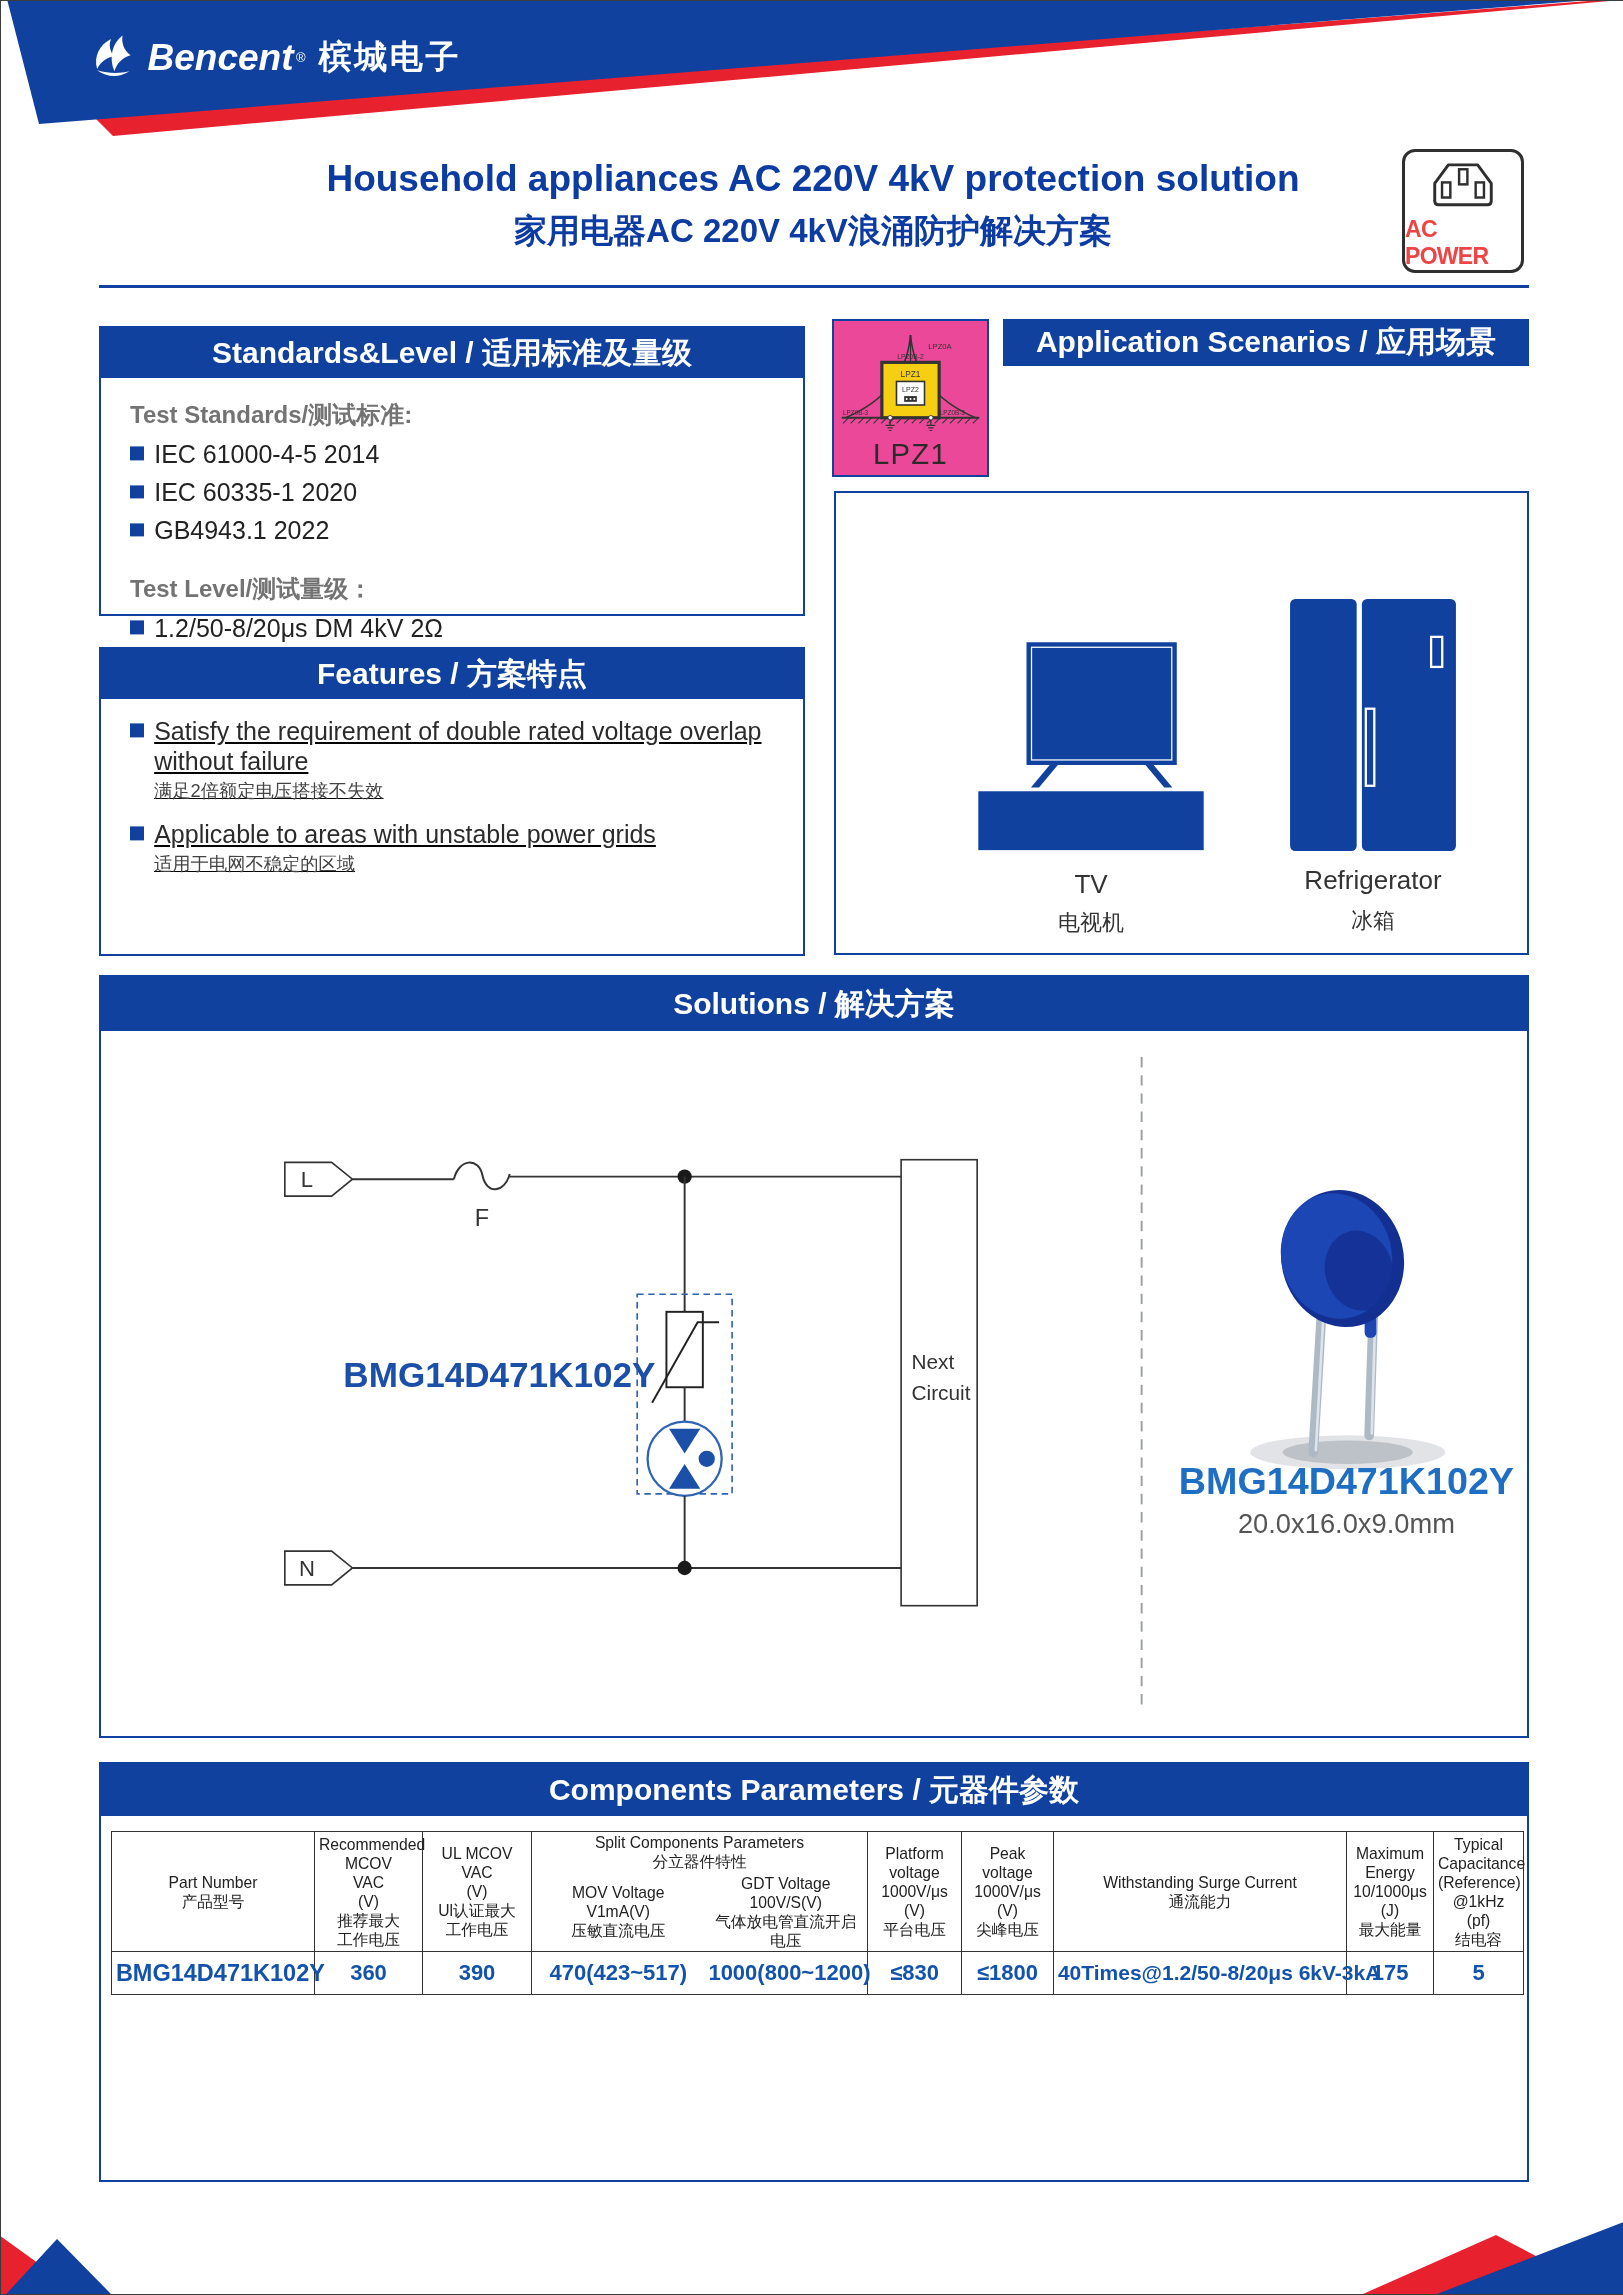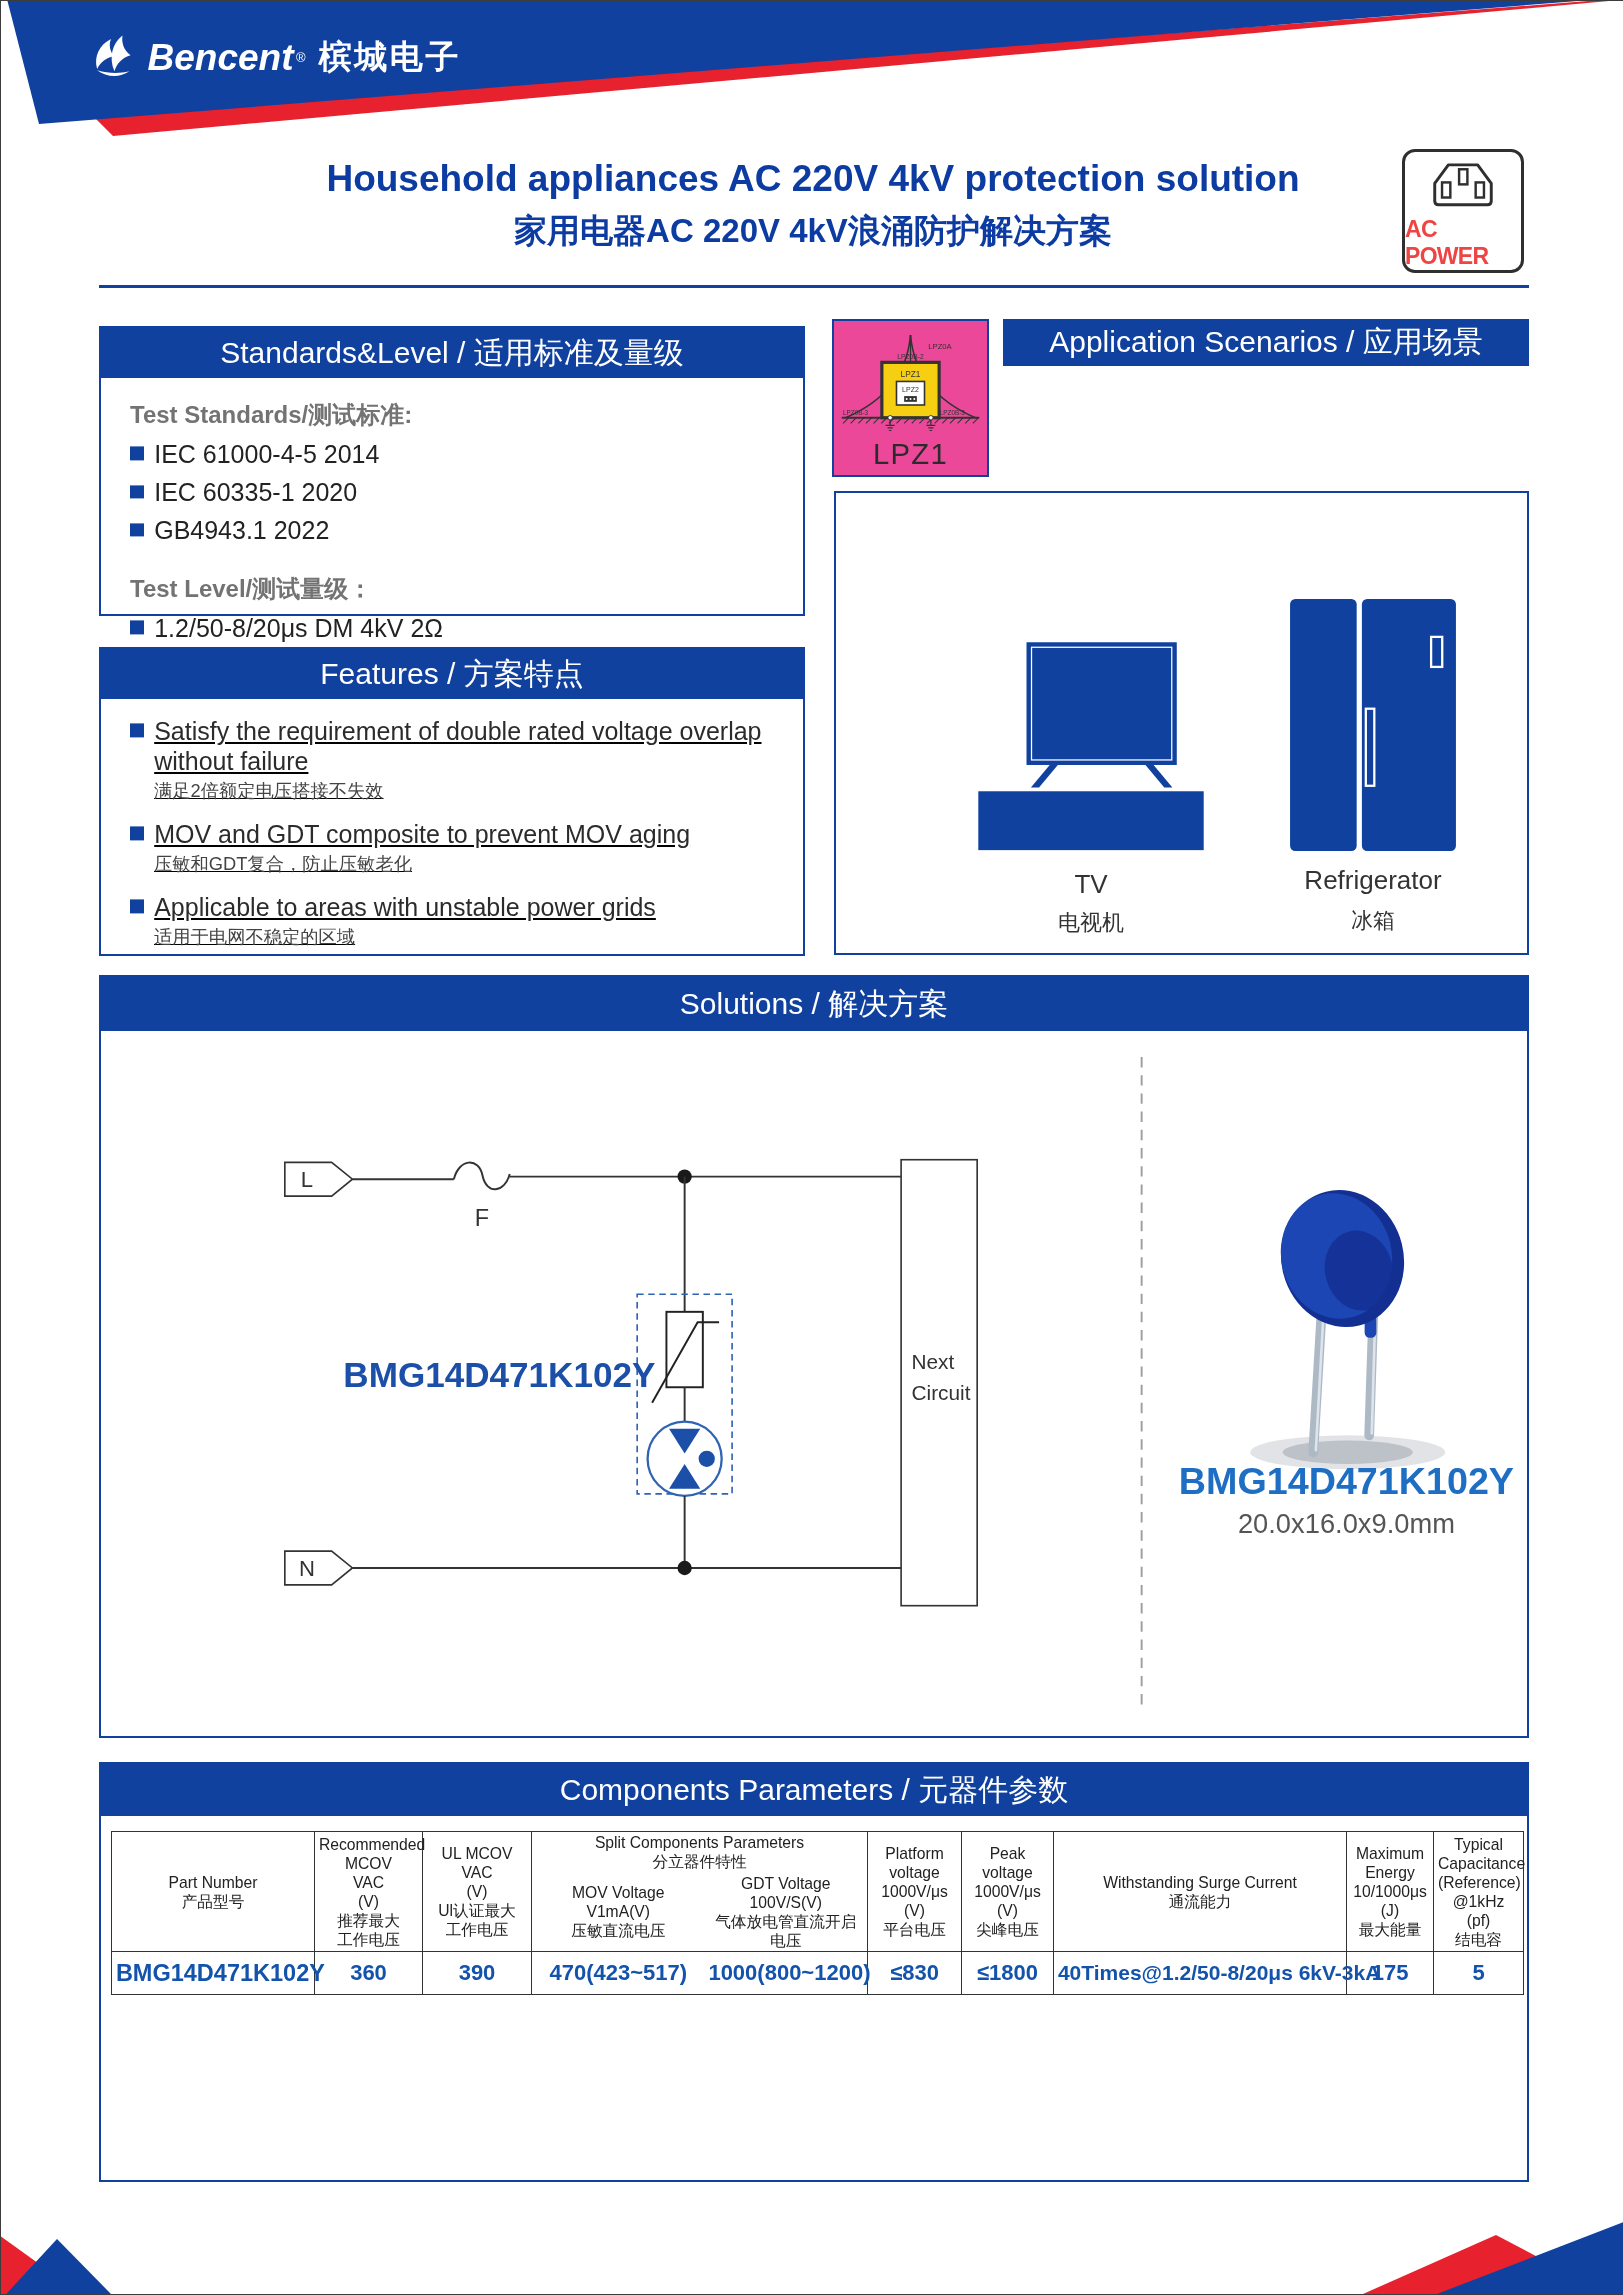--- a/index.html
+++ b/index.html
@@ -23,21 +23,21 @@
   .title-en{left:0;top:157px;width:1624px;text-align:center;font-size:37px;font-weight:bold;color:#0c3ba2;}
   .title-cn{left:0;top:208px;width:1624px;text-align:center;font-size:33px;font-weight:bold;color:#0c3ba2;}
   .title-rule{left:98px;top:284px;width:1430px;height:2.6px;background:#10419f;}
   
   .ac-badge{left:1401px;top:148px;width:122px;height:124px;border:3.3px solid #2f2f2f;border-radius:13px;
     background:#fff;display:flex;flex-direction:column;align-items:center;box-sizing:border-box;}
   .ac-badge svg{margin-top:7.8px;}
   .ac-label{font-size:23px;font-weight:bold;color:#ef4444;margin-top:2.6px;letter-spacing:-0.7px;}
   
   .sec-box{border:2px solid #10419f;background:#fff;box-sizing:border-box;}
-  .sec-bar{background:#10419f;color:#fff;font-weight:normal;font-size:30px;text-align:center;
+  .sec-bar{background:#10419f;color:#fff;font-weight:bold;font-size:30px;text-align:center;
     display:flex;align-items:center;justify-content:center;letter-spacing:0;}
   
   .std-box{left:98px;top:325px;width:706px;height:290px;}
   .std-bar{height:50px;}
   .std-content{padding:14.4px 29px;color:#1a1a1a;}
   .blk-label{font-size:24px;font-weight:bold;color:#737373;margin:6.5px 0 9.2px 0;}
   .li{display:flex;align-items:baseline;font-size:25px;color:#222;margin:9.2px 0;}
   .sq{width:13.7px;height:13.7px;background:#10419f;margin-right:10.5px;flex:0 0 auto;transform:translateY(-2.6px);}
   .fea-box{left:98px;top:646px;width:706px;height:309px;}
   .fea-content{padding:17px 29px;text-decoration:underline;}
@@ -132,27 +132,20 @@
 
   <div class="abs sec-box fea-box">
     <div class="sec-bar std-bar">Features / 方案特点</div>
     <div class="fea-content">
       <div class="fitem">
         <div class="en">
             <span class="sq"></span>
             <span>Satisfy the requirement of double rated voltage overlap without failure</span>
           </div>
         <div class="cn">满足2倍额定电压搭接不失效</div>
-      </div>
-      <div class="fitem">
-        <div class="en">
-            <span class="sq"></span>
-            <span>MOV and GDT composite to prevent MOV aging</span>
-          </div>
-        <div class="cn">压敏和GDT复合，防止压敏老化</div>
       </div>
       <div class="fitem">
         <div class="en">
             <span class="sq"></span>
             <span>Applicable to areas with unstable power grids</span>
           </div>
         <div class="cn">适用于电网不稳定的区域</div>
       </div>
     </div>
   </div>

